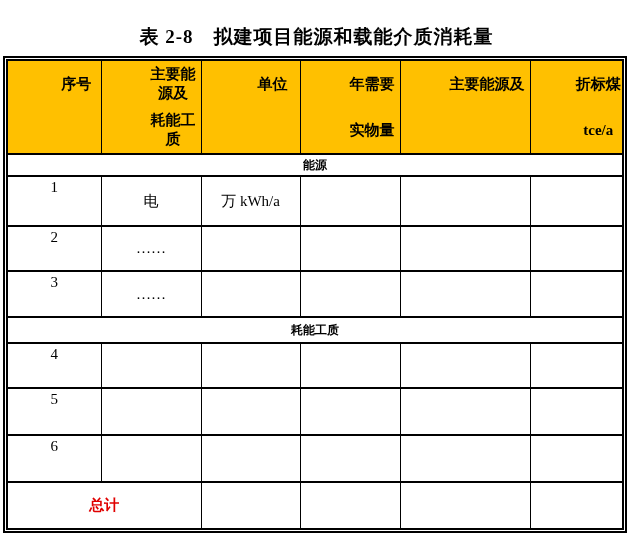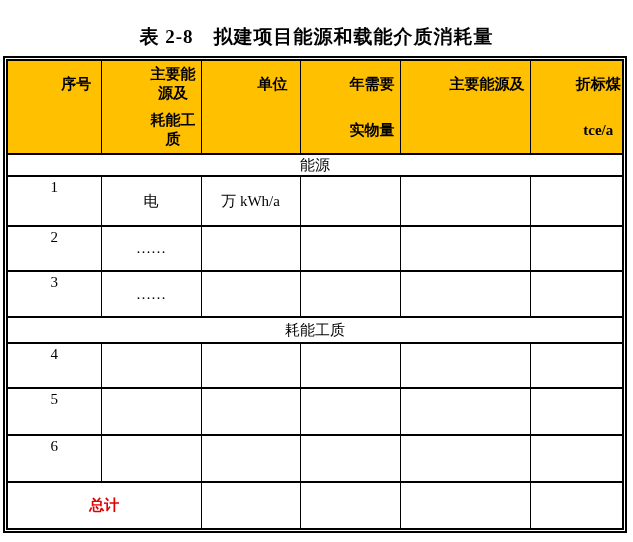--- a/index.html
+++ b/index.html
@@ -26,21 +26,21 @@
     border-top-width:2px;border-bottom-width:2px;
     text-align:center;vertical-align:middle;
     font-size:15px;padding:0;overflow:hidden;
   }
   tr:first-child>td{border-top:0;}
   tr:last-child>td{border-bottom:0;}
   td:first-child{border-left:0;}
   td:last-child{border-right:0;text-align:center;}
   tr.hdr td{background:var(--header-bg);font-weight:bold;vertical-align:top;}
   .hl{height:46px;display:flex;align-items:center;justify-content:center;padding-left:44px;}
-  tr.sec td{font-weight:normal;font-size:15px;margin-top:40px;}
+  tr.sec td{font-weight:bold;font-size:12px;margin-top:40px;}
   td.num{vertical-align:top;padding-top:2px;}
   tr.total td.lbl{font-weight:bold;color:var(--total-red);margin-top:40px;}
 </style>
 </head>
 <body>
 
 <div class="page-title">表 2-8　拟建项目能源和载能介质消耗量</div>
 
 <div class="tbl-wrap">
   <table>

